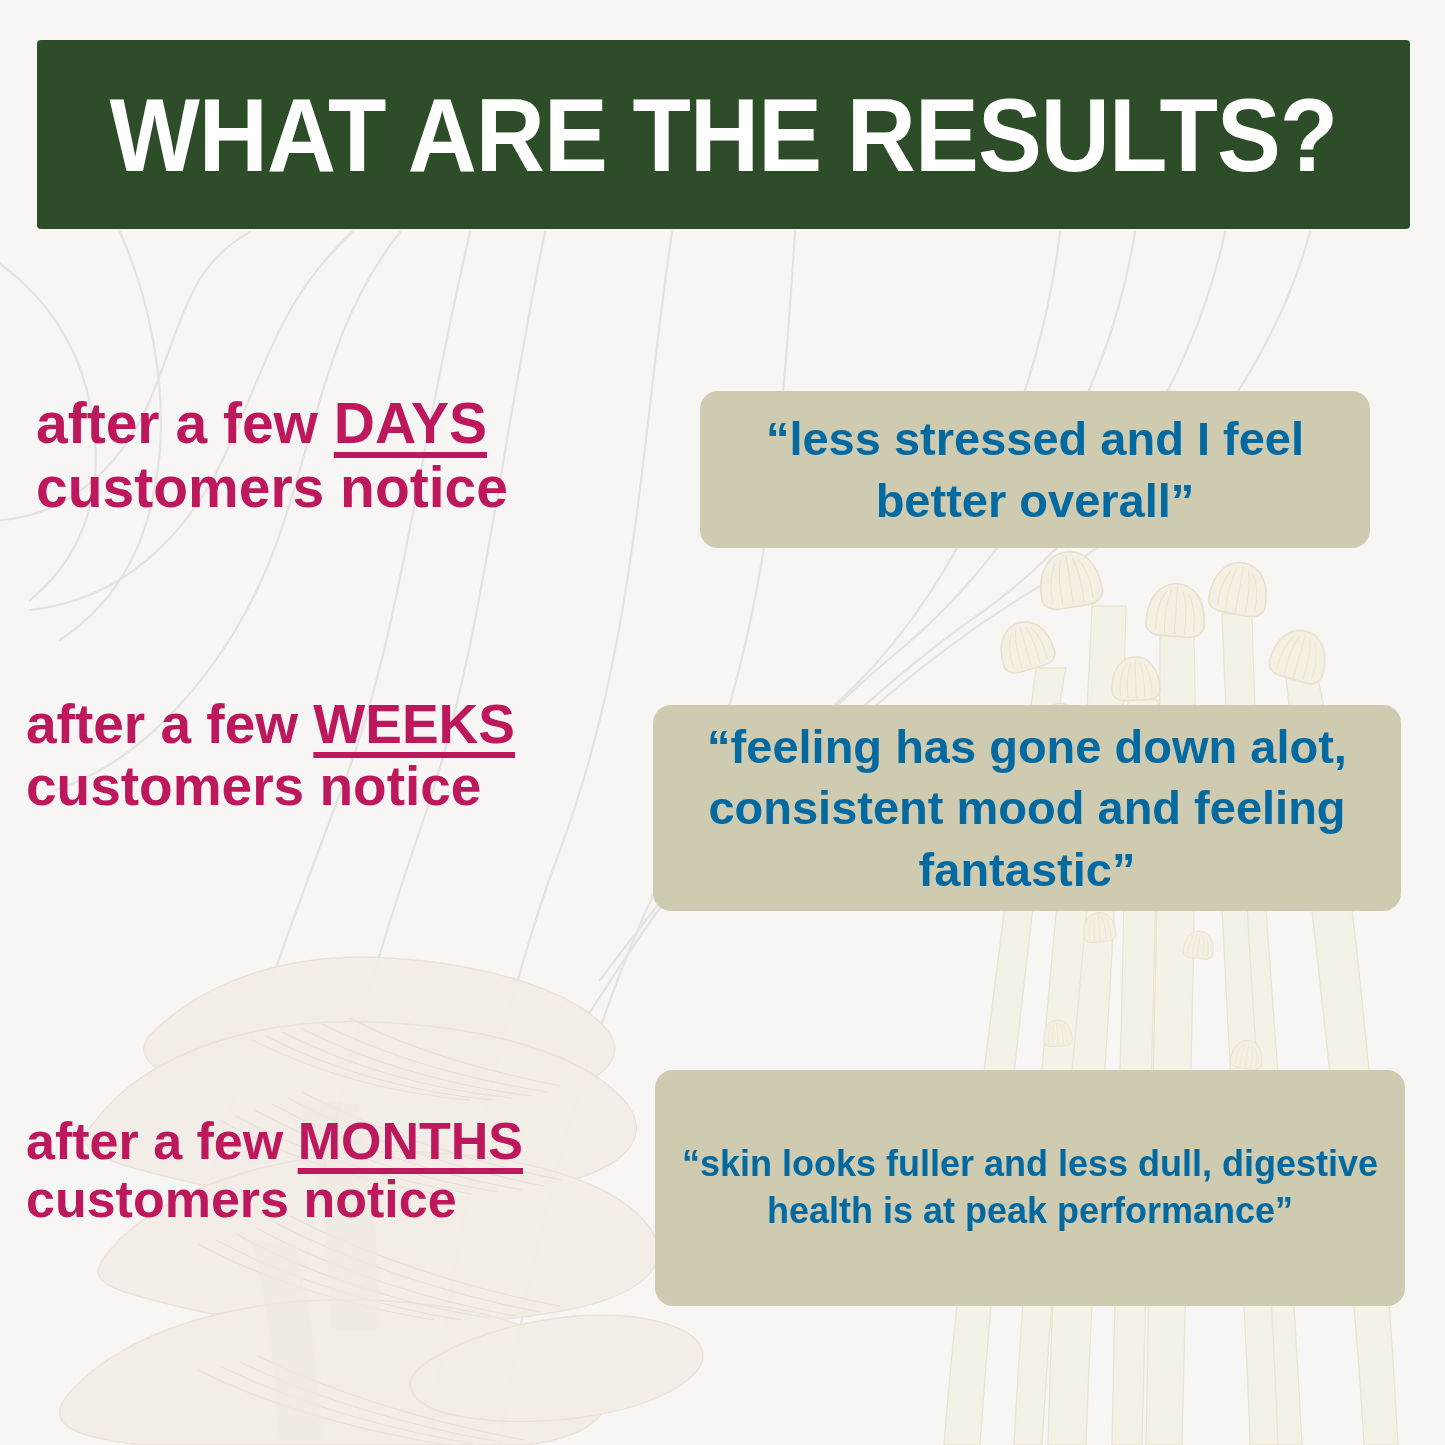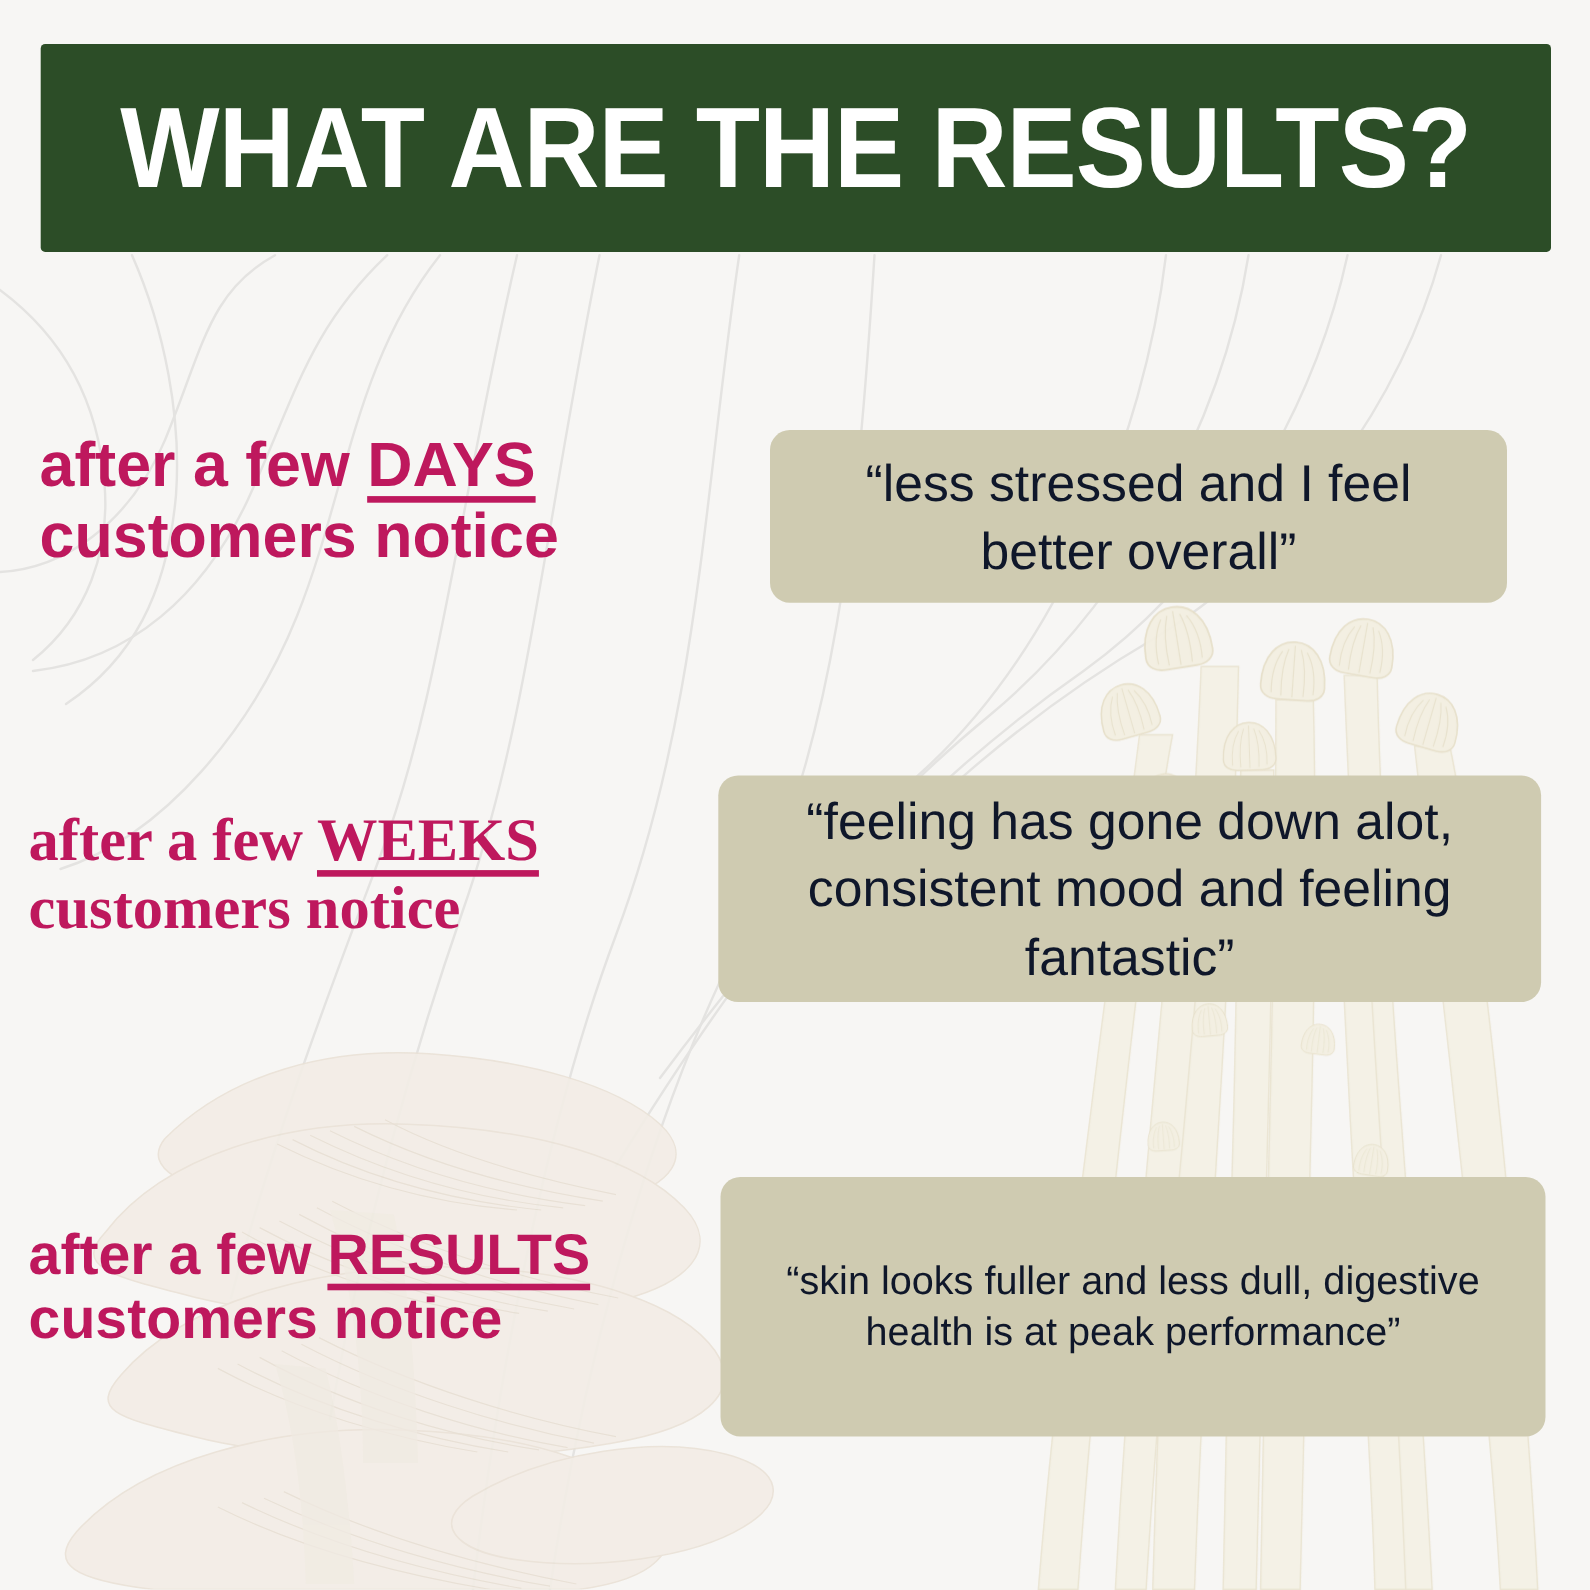--- a/index.html
+++ b/index.html
@@ -62,37 +62,37 @@
     white-space:nowrap;
   }
   .stage-label .period {
     text-decoration:underline;
     text-decoration-thickness:6px;
     text-underline-offset:9px;
   }
   .stage-label .line2 { display:block; }
 
   #label-days   { left:36px;  top:392px;  font-size:57px; }
-  #label-weeks  { left:26px;  top:733px;  font-size:55px;font-family:Liberation Serif, serif; }
+  #label-weeks  { left:26px;  top:694px;  font-size:55px; }
   #label-months { left:26px;  top:1112px; font-size:52px; }
 
   
   .quote-card {
     position:absolute;
     background:#CFCBB1;
     border-radius:18px;
     display:flex;
     align-items:center;
     justify-content:center;
     text-align:center;
     z-index:4;
   }
   .quote-text {
-    color:#0f172a;
-    font-weight:normal;
+    color:#0369a1;
+    font-weight:bold;
     line-height:1.30;
     padding:0 26px;
   }
 
   #card-days   { left:700px; top:391px;  width:670px; height:157px; }
   #card-days .quote-text   { font-size:47px; }
 
   #card-weeks  { left:653px; top:705px;  width:748px; height:206px; }
   #card-weeks .quote-text  { font-size:47px; }
 
@@ -232,19 +232,19 @@
 <div class="stage-label" id="label-weeks">
   <span>after a few </span><span class="period">WEEKS</span>
   <span class="line2">customers notice</span>
 </div>
 
 <div class="quote-card" id="card-weeks">
   <div class="quote-text">“feeling has gone down alot, consistent mood and feeling fantastic”</div>
 </div>
 
 <div class="stage-label" id="label-months">
-  <span>after a few </span><span class="period">RESULTS</span>
+  <span>after a few </span><span class="period">MONTHS</span>
   <span class="line2">customers notice</span>
 </div>
 
 <div class="quote-card" id="card-months">
   <div class="quote-text">“skin looks fuller and less dull, digestive health is at peak performance”</div>
 </div>
 
 </body></html>

